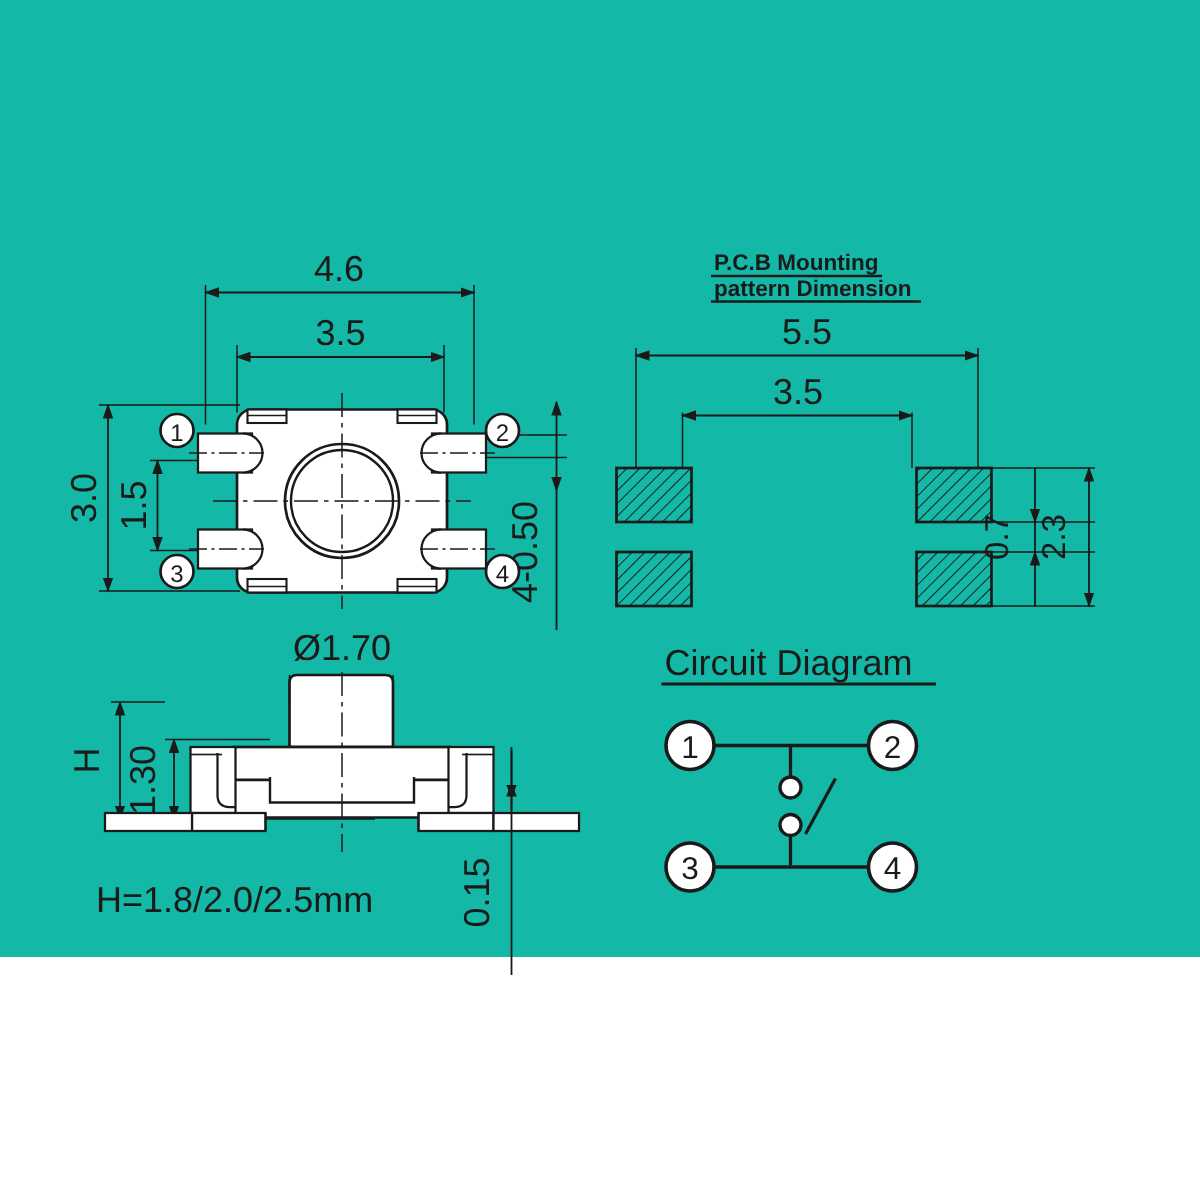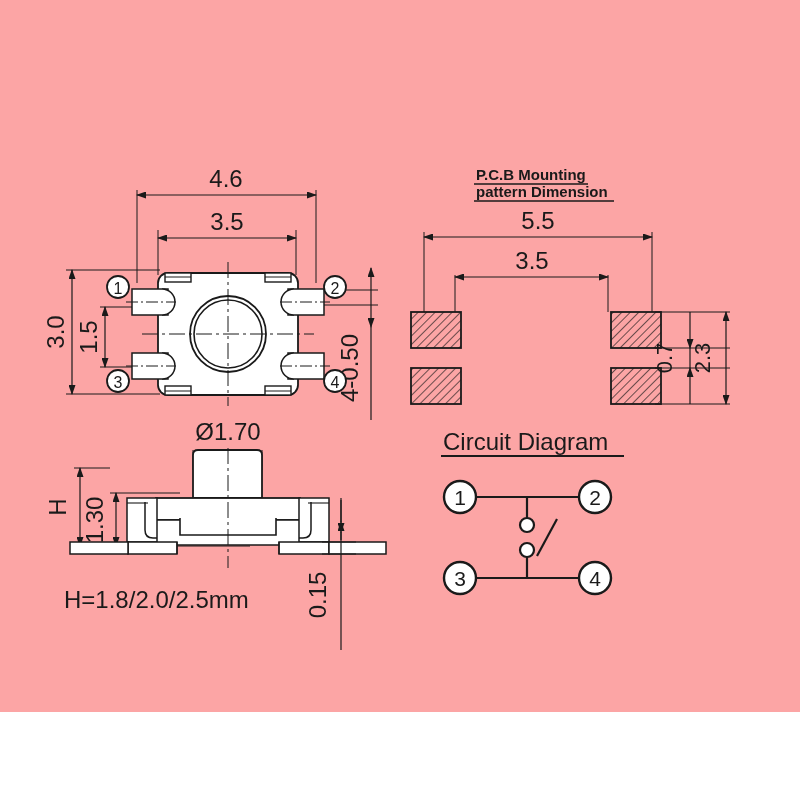--- a/index.html
+++ b/index.html
@@ -10,22 +10,22 @@
   }
   body {
     width: 800px;
     height: 800px;
     font-family: "Liberation Sans", sans-serif;
     overflow: hidden;
   }
   #sheet {
     position: relative;
     width: 800px;
-    height: 712px;
-    background: #fca5a5;
+    height: 638px;
+    background: #14b8a6;
   }
   #sheet svg {
     position: absolute;
     top: 0;
     left: 0;
   }
 </style>
 </head>
 <body>
 

